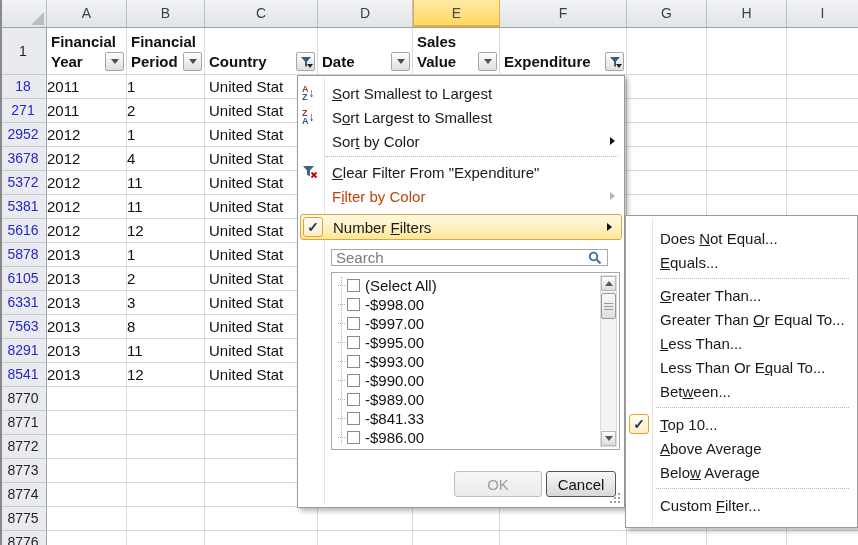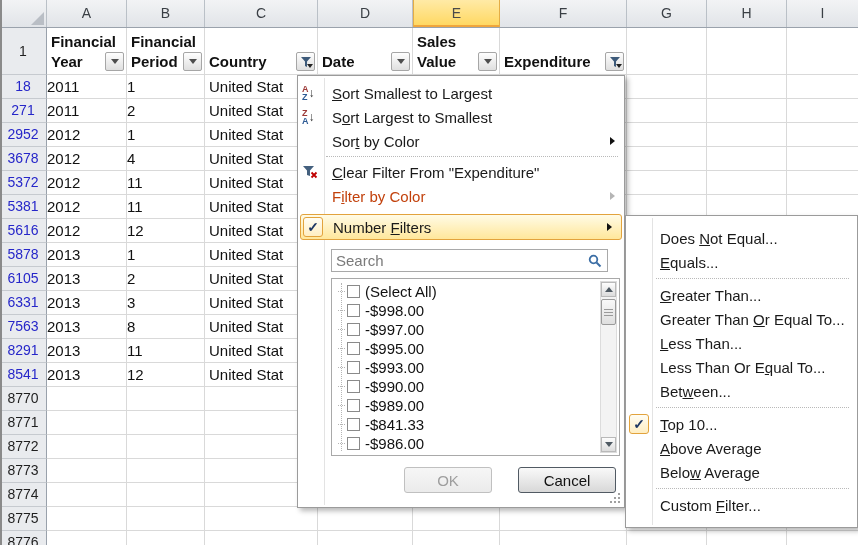--- a/index.html
+++ b/index.html
@@ -68,21 +68,21 @@
   .i-az .letters i:first-child { color: #9c3a38; } .i-az .letters i:last-child { color: #2d5a94; }
   .i-za .letters i:first-child { color: #9c3a38; } .i-za .letters i:last-child { color: #2d5a94; }
   .dn { font-size: 12px; color: #333; line-height: 16px; }
   .mi.hilite { height: 26px; margin: 6px 2px 0 2px; padding-left: 32px; border: 1px solid #e2a33d; border-radius: 3px;
     background: linear-gradient(#fffbe6,#ffe79b); }
   .checkbox-hl { position: absolute; left: 2px; top: 50%; transform: translateY(-50%); width: 20px; height: 20px;
     border: 1px solid #e2a33d; border-radius: 3px; background: linear-gradient(#fffdf4,#ffeec2);
     display: flex; align-items: center; justify-content: center; color: #1f3864; font-weight: bold; font-size: 14px; }
   u { text-decoration: underline; }
 
-  .searchrow { margin: 9px 16px 0 33px; height: 23px; border: 1px solid #a9a9a9; display: flex; align-items: center; background: #fff; }
+  .searchrow { margin: 9px 16px 0 33px; height: 17px; border: 1px solid #a9a9a9; display: flex; align-items: center; background: #fff; }
   .searchrow input { flex: 1; border: none; outline: none; font-family: "Liberation Sans", sans-serif; font-size: 15px;
     padding-left: 4px; color: #333; background: transparent; }
   .searchrow input::placeholder { color: #7a7a7a; opacity: 1; }
   .mag { flex: none; margin-right: 5px; display: flex; }
 
   .listbox { position: relative; margin: 6px 4px 0 33px; height: 178px; border: 1px solid #a9a9a9; overflow: hidden;
     background: #fff; padding: 3px 0 0 6px; }
   .treeline { position: absolute; left: 9px; top: 4px; bottom: 4px; border-left: 1px dotted #b5b5b5; }
   .li { height: 19px; display: flex; align-items: center; font-size: 15px; color: #111; line-height: 19px; }
   .li::before { content: ""; width: 7px; border-top: 1px dotted #b5b5b5; margin-right: 2px; }
@@ -90,24 +90,24 @@
   .sbar { position: absolute; right: 2px; top: 2px; bottom: 2px; width: 17px; background: #f3f3f3; border: 1px solid #dcdcdc; }
   .sbtn { position: absolute; left: 0; width: 15px; height: 15px; background: linear-gradient(#fdfdfd,#dcdcdc);
     border: 1px solid #b9b9b9; display: flex; align-items: center; justify-content: center; }
   .sbtn.up { top: 0; } .sbtn.down { bottom: 0; }
   .tri-up { width: 0; height: 0; border-left: 4px solid transparent; border-right: 4px solid transparent; border-bottom: 5px solid #4f5a63; }
   .tri-dn { width: 0; height: 0; border-left: 4px solid transparent; border-right: 4px solid transparent; border-top: 5px solid #4f5a63; }
   .sthumb { position: absolute; left: 0; top: 17px; width: 15px; height: 26px; background: linear-gradient(#f8f8f8,#dfdfdf);
     border: 1px solid #9a9a9a; border-radius: 2px; display: flex; flex-direction: column; justify-content: center; align-items: center; gap: 2px; }
   .sthumb i { display: block; width: 9px; border-top: 1px solid #9a9a9a; }
 
-  .btnrow { margin-top: 11px; display: flex; justify-content: flex-end; gap: 26px; padding-right: 8px; }
+  .btnrow { margin-top: 21px; display: flex; justify-content: flex-end; gap: 4px; padding-right: 8px; }
   .btn { height: 26px; font-family: "Liberation Sans", sans-serif; font-size: 15px; border-radius: 3px; }
   .btn.ok { width: 88px; border: 1px solid #c0c0c0; background: linear-gradient(#f6f6f6,#ebebeb); color: #9e9e9e; }
-  .btn.cancel { width: 98px; border: 1px solid #515a63; background: linear-gradient(#f9f9f9,#d8d8d8); color: #111; }
+  .btn.cancel { width: 70px; border: 1px solid #515a63; background: linear-gradient(#f9f9f9,#d8d8d8); color: #111; }
   .grip { position: absolute; right: 4px; bottom: 3px; width: 12px; height: 11px; }
   .grip::before { content: ""; position: absolute; right: 0; top: 0; width: 2px; height: 2px; background: #a0a0a0;
     box-shadow: 0 4px #a0a0a0, 0 8px #a0a0a0, -4px 4px #a0a0a0, -4px 8px #a0a0a0, -8px 8px #a0a0a0; }
 
   
   .submenu { position: absolute; left: 625px; top: 215px; width: 233px; height: 313px; background: #fff;
     border: 1px solid #9b9b9b; box-shadow: 3px 3px 5px rgba(0,0,0,.28); z-index: 20; padding-top: 10px; }
   .submenu .mi { height: 24px; }
   .submenu .msep { margin: 4px 8px 4px 30px; }
 </style>

